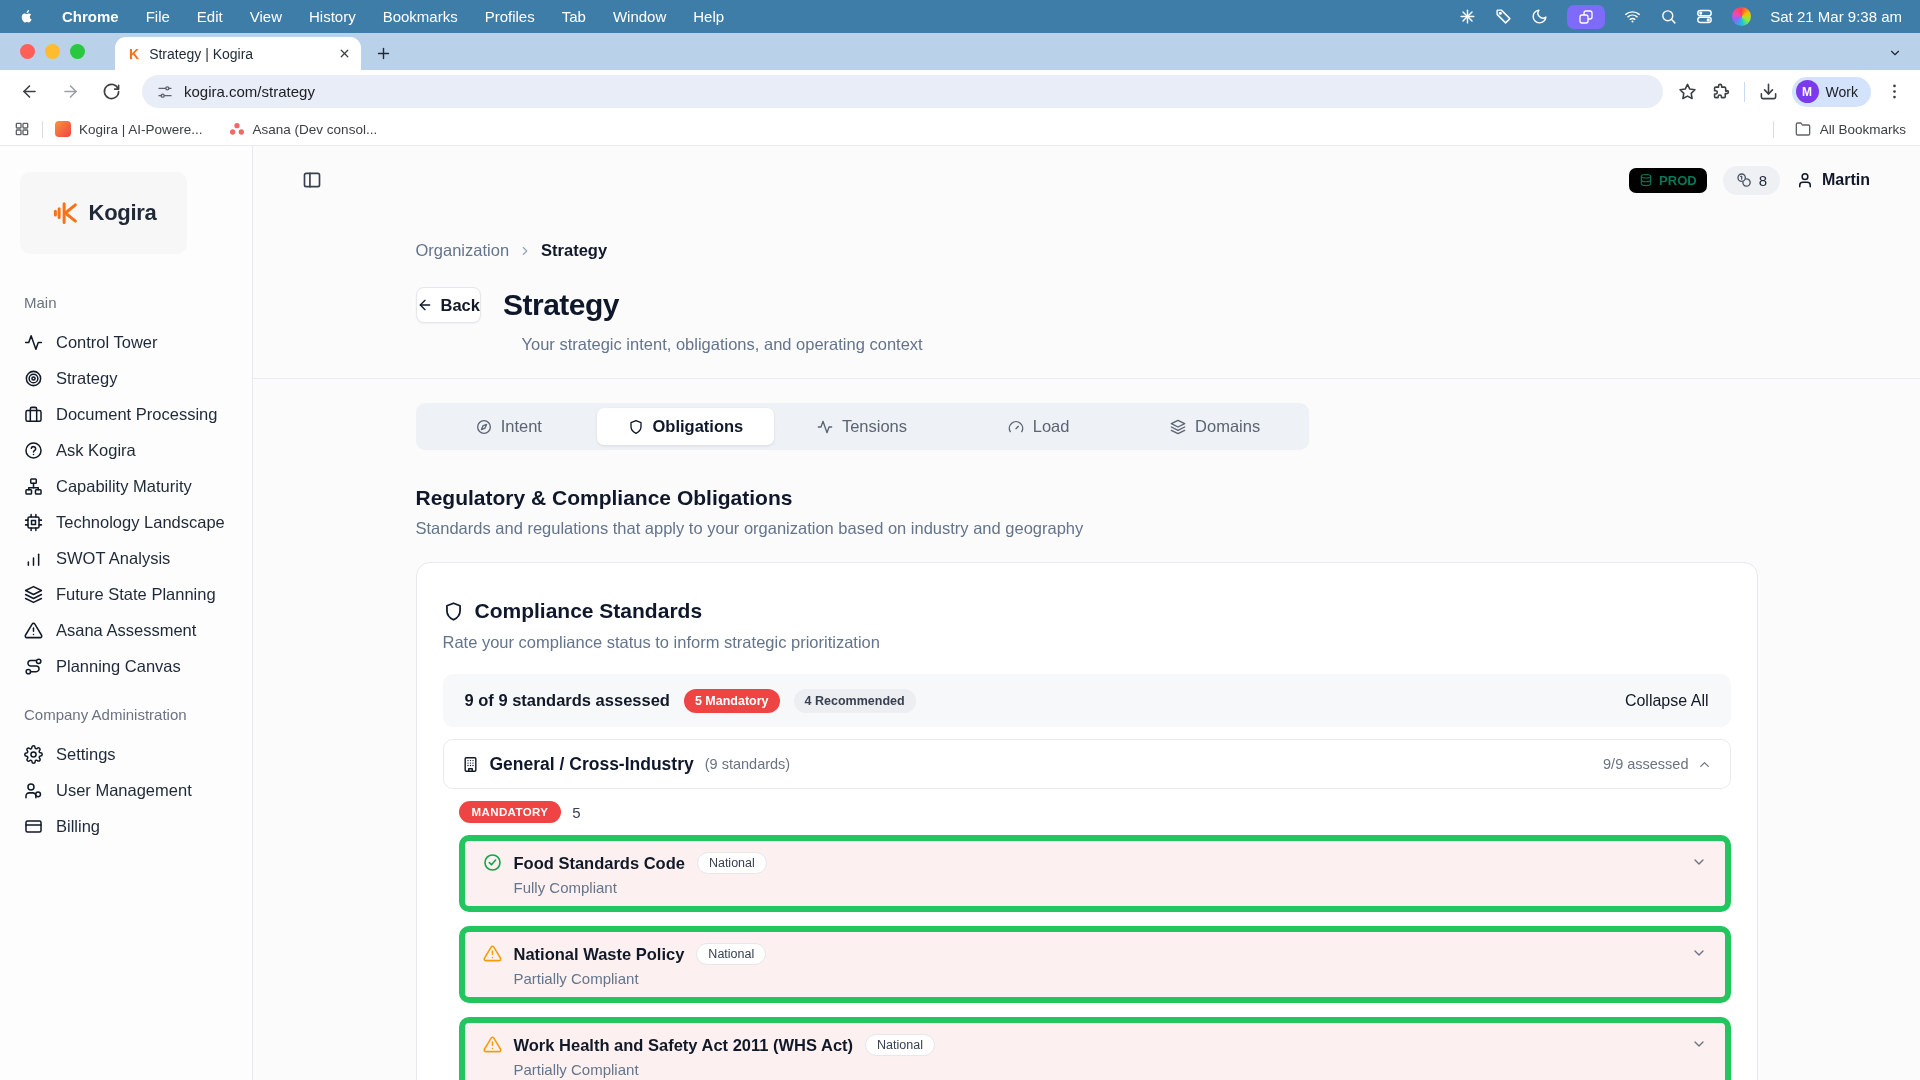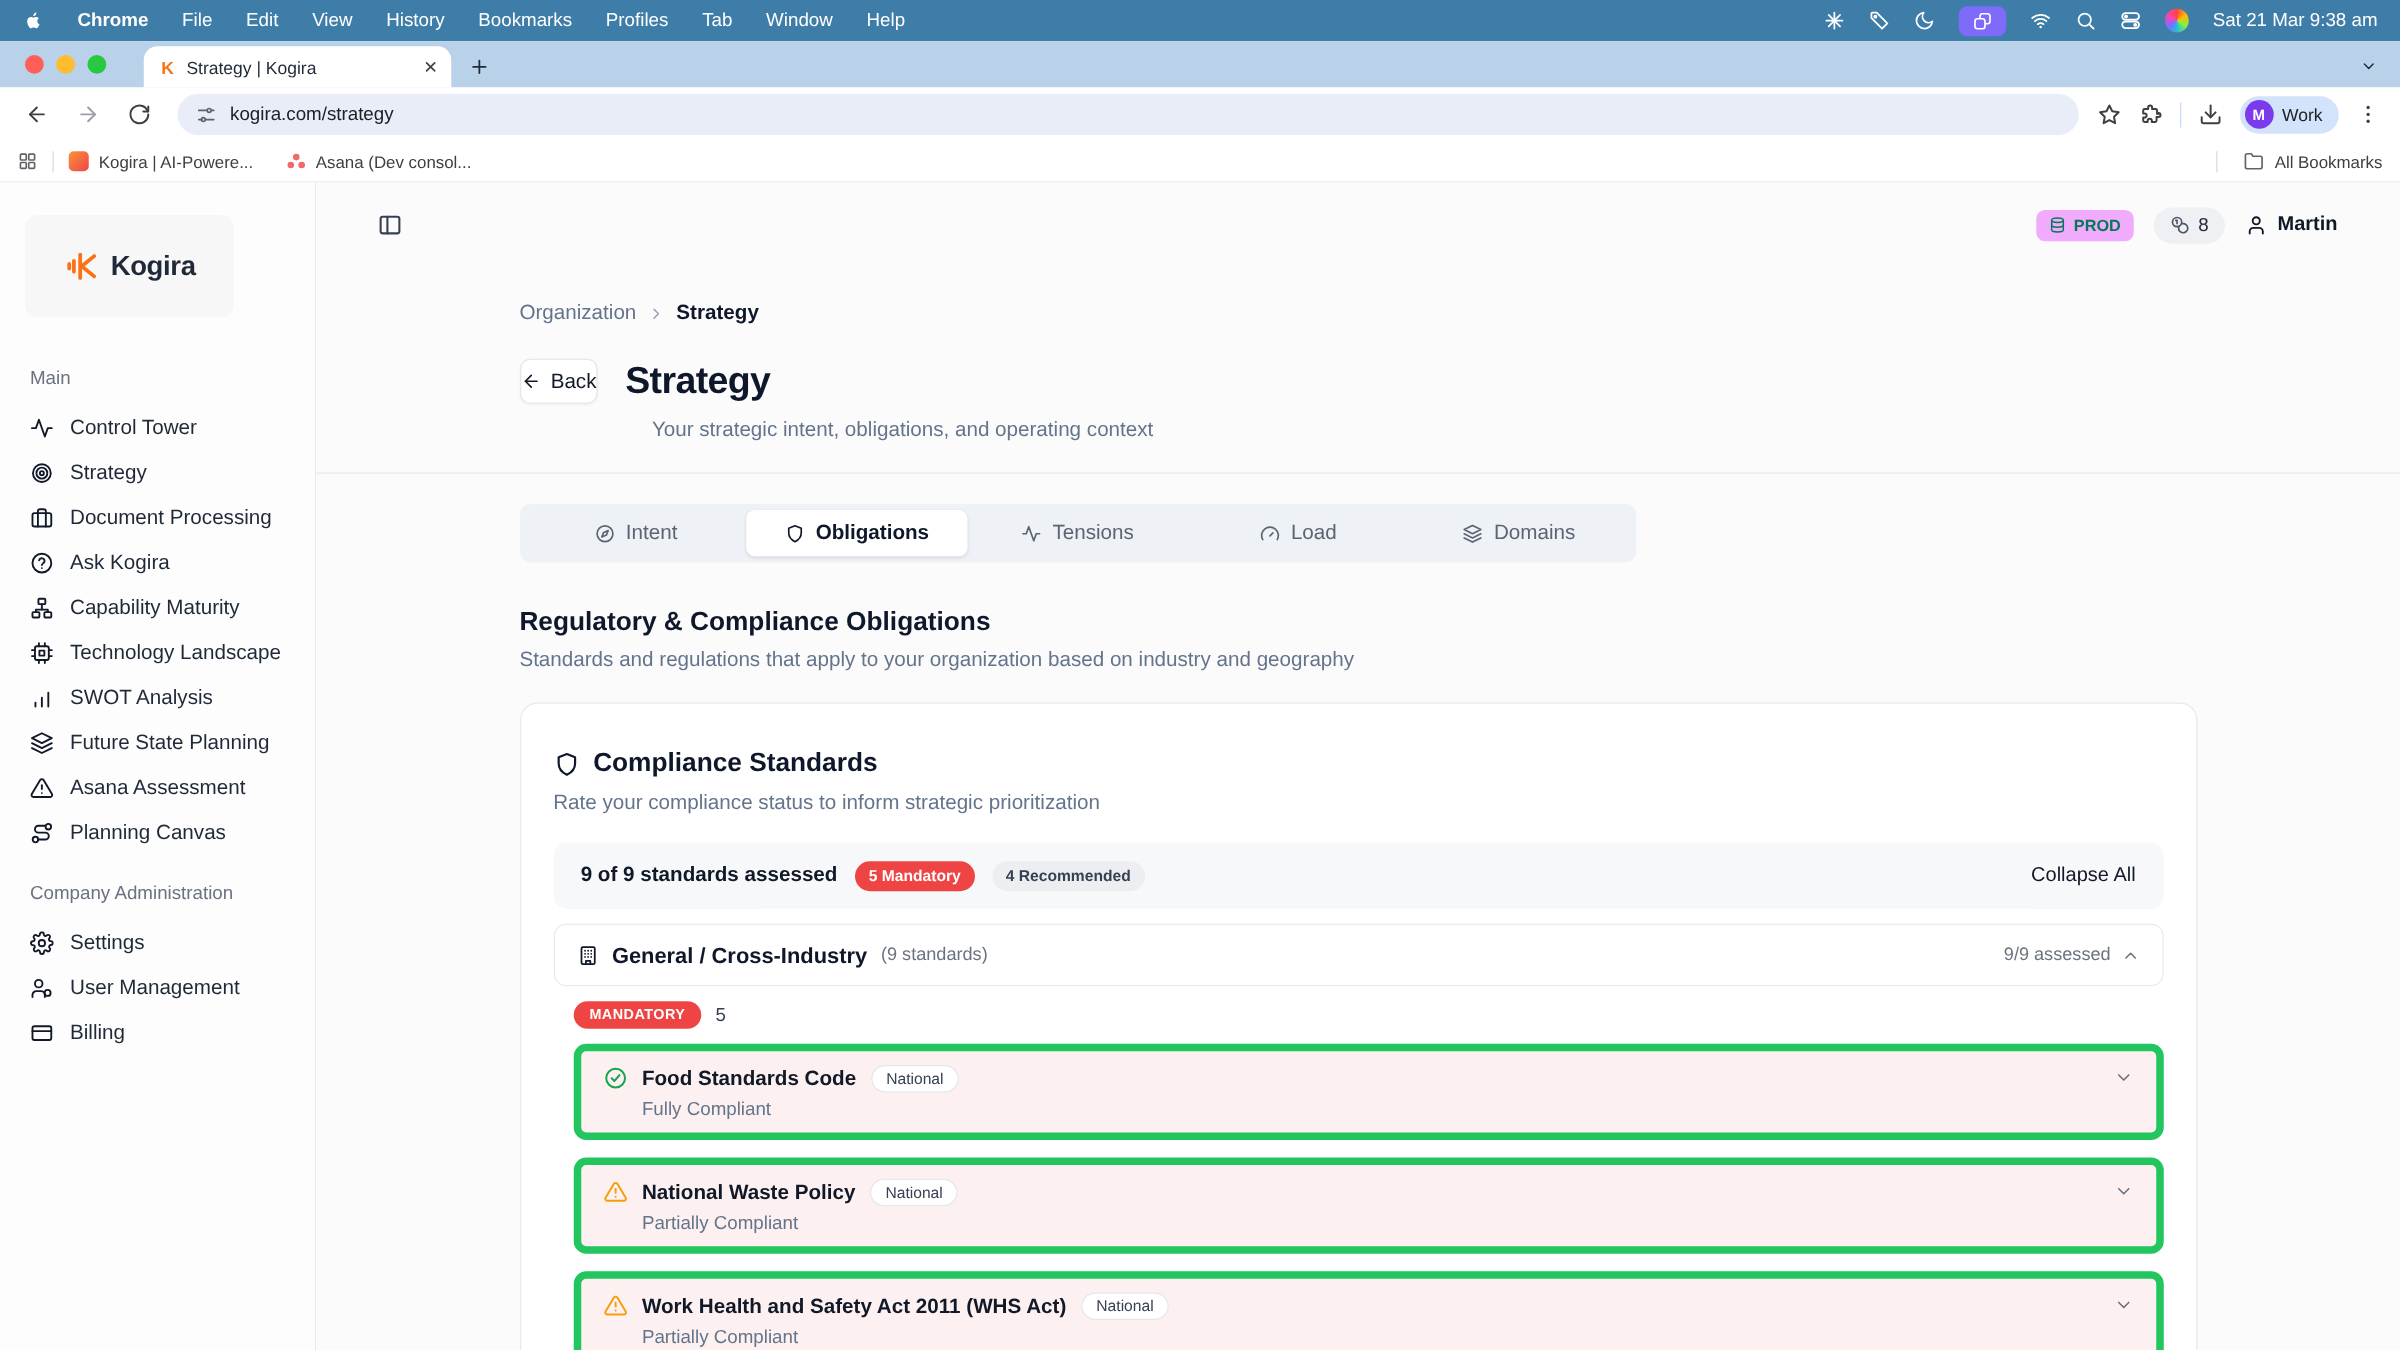--- a/index.html
+++ b/index.html
@@ -59,32 +59,32 @@
   .logo-mark{color:#f97316}.logo-mark .ic{width:30px;height:30px;stroke-width:2.4}
   .logo-text{font-size:22px;font-weight:700;color:#1f2937;letter-spacing:-.3px}
   .side-label{margin:40px 0 13px 24px;color:#6b7280;font-size:15px}
   .side-label.second{margin-top:22px}
   .side-item{display:flex;align-items:center;gap:13px;padding:0 24px;height:36px;font-size:16.5px;color:#1f2937;cursor:pointer}
   .side-item .ic{width:19px;height:19px;color:#111827;stroke-width:1.9}
   .main{flex:1;background:#fbfbfc;overflow:hidden}
   .main-header{height:68px;display:flex;align-items:center;padding:0 50px 0 49px}
   .toggle-btn{color:#374151;display:flex;cursor:pointer}.toggle-btn .ic{width:20px;height:20px}
   .hdr-right{margin-left:auto;display:flex;align-items:center;gap:16px}
-  .env-pill{display:flex;align-items:center;gap:6px;background:#f0abfc;color:#047857;border-radius:7px;height:25px;padding:0 10px;font-size:13px;font-weight:700}
+  .env-pill{display:flex;align-items:center;gap:6px;background:#000000;color:#047857;border-radius:7px;height:25px;padding:0 10px;font-size:13px;font-weight:700}
   .env-pill .ic{width:14px;height:14px}
   .credit-pill{display:flex;align-items:center;gap:7px;background:#eef0f4;border-radius:15px;height:29px;padding:0 13px;font-size:15px;color:#1f2937}
   .credit-pill .ic{width:16px;height:16px;color:#4b5563}
   .user-chip{display:flex;align-items:center;gap:8px;font-size:16px;font-weight:600;color:#111827}
   .user-chip .ic{width:18px;height:18px}
   .content{width:1342px;margin:0 auto}
   .breadcrumb{margin-top:27px;display:flex;align-items:center;gap:9px;font-size:16.5px}
   .crumb{color:#64748b}.crumb.current{color:#0f172a;font-weight:600}
   .breadcrumb .ic{width:14px;height:14px;color:#94a3b8}
   .title-row{margin-top:27px;display:flex;align-items:center;gap:22px}
-  .back-btn{display:flex;align-items:center;gap:8px;background:#fff;border:1px solid #e5e7eb;border-radius:8px;height:34px;padding:0 0;font-size:16.5px;font-weight:400;color:#111827;box-shadow:0 1px 2px rgba(0,0,0,.05);cursor:pointer}
+  .back-btn{display:flex;align-items:center;gap:8px;background:#fff;border:1px solid #e5e7eb;border-radius:8px;height:34px;padding:0 0;font-size:16.5px;font-weight:700;color:#111827;box-shadow:0 1px 2px rgba(0,0,0,.05);cursor:pointer}
   .back-btn .ic{width:16px;height:16px}
   .page-title{font-size:30px;font-weight:700;color:#0f172a;letter-spacing:-.5px}
   .page-subtitle{margin:12px 0 0 106px;font-size:16.5px;color:#64748b}
   .page-divider{height:1px;background:#e8eaed;margin-top:24px}
   .tabsbar{width:893px;box-sizing:border-box;background:#eef1f5;border-radius:9px;padding:5px;display:flex;margin-top:24px}
   .tabbtn{flex:1;display:flex;align-items:center;justify-content:center;gap:9px;height:37px;border-radius:7px;font-size:16.5px;color:#5b6472;font-weight:500;cursor:pointer}
   .tabbtn .ic{width:16px;height:16px}
   .tabbtn.active{background:#fff;color:#0f172a;font-weight:700;box-shadow:0 1px 3px rgba(16,24,40,.1)}
   .section-title{margin-top:36px;font-size:21px;font-weight:700;color:#0f172a}
   .section-sub{margin-top:9px;font-size:16.5px;color:#64748b}

